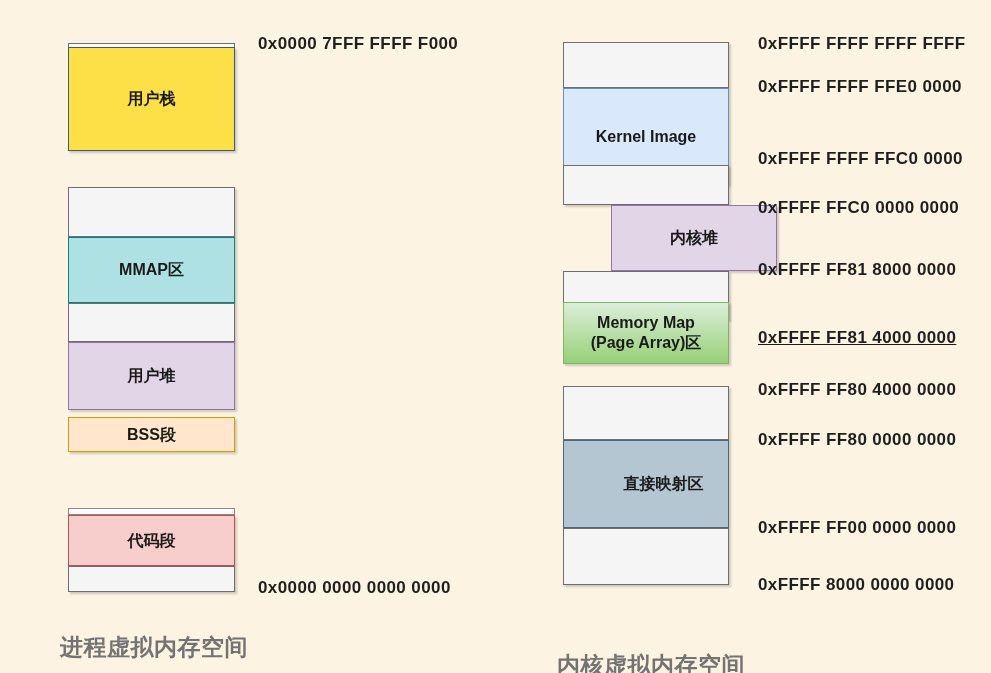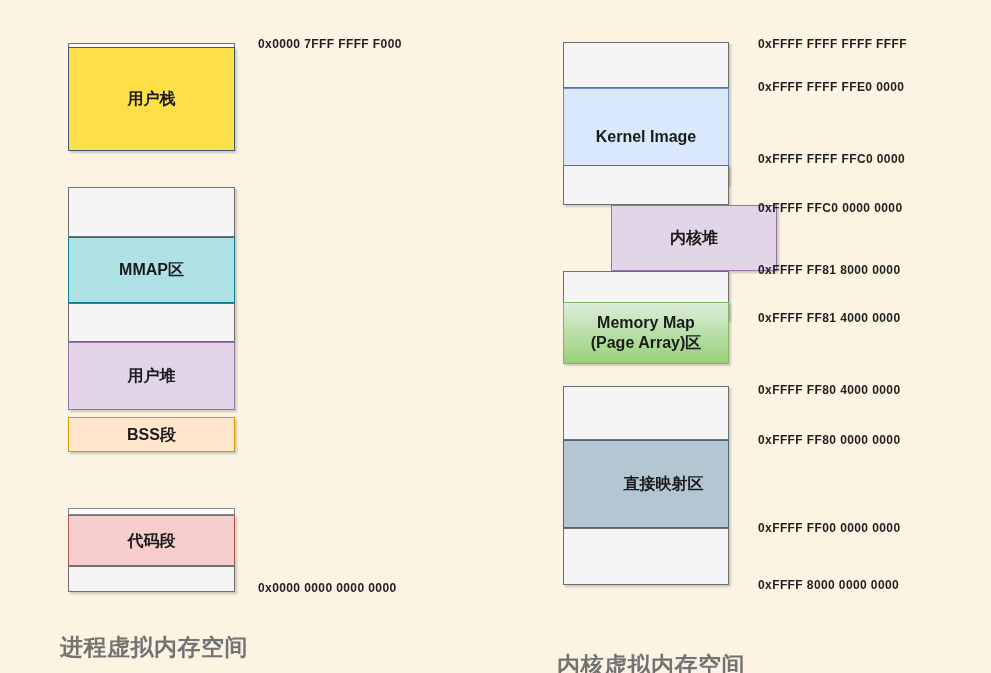--- a/index.html
+++ b/index.html
@@ -27,21 +27,21 @@
     font-weight: bold;
     font-size: 16px;
     color: #1a1a1a;
     white-space: pre-line;
     line-height: 1.25;
     box-shadow: 1.5px 1.5px 2px rgba(0,0,0,0.18);
   }
   .addr {
     position: absolute;
     font-weight: bold;
-    font-size: 12px;
+    font-size: 17px;
     letter-spacing: 0.4px;
     color: #1f1f1f;
     white-space: nowrap;
     line-height: 20px;
   }
   .title {
     position: absolute;
     font-weight: bold;
     font-size: 23px;
     letter-spacing: 0.5px;
@@ -83,21 +83,21 @@
     <div class="block" style="top: 344px; height: 54px; background: rgb(245, 245, 245); border-color: rgb(110, 110, 110);"></div>
     <div class="block" style="top: 398px; height: 88px; background: rgb(180, 198, 210); border-color: rgb(72, 104, 127); padding-left: 35px;">直接映射区</div>
     <div class="block" style="top: 486px; height: 57px; background: rgb(245, 245, 245); border-color: rgb(110, 110, 110);"></div>
   </div>
 
   <div class="addr" style="left:758px; top:34px;">0xFFFF FFFF FFFF FFFF</div>
   <div class="addr" style="left:758px; top:77px;">0xFFFF FFFF FFE0 0000</div>
   <div class="addr" style="left:758px; top:149px;">0xFFFF FFFF FFC0 0000</div>
   <div class="addr" style="left:758px; top:198px;">0xFFFF FFC0 0000 0000</div>
   <div class="addr" style="left:758px; top:260px;">0xFFFF FF81 8000 0000</div>
-  <div class="addr" style="left:758px; top:308px;">0xFFFF FF81 4000 0000</div>
+  <div class="addr" style="left:758px; top:328px;text-decoration:underline;">0xFFFF FF81 4000 0000</div>
   <div class="addr" style="left:758px; top:380px;">0xFFFF FF80 4000 0000</div>
   <div class="addr" style="left:758px; top:430px;">0xFFFF FF80 0000 0000</div>
   <div class="addr" style="left:758px; top:518px;">0xFFFF FF00 0000 0000</div>
   <div class="addr" style="left:758px; top:575px;">0xFFFF 8000 0000 0000</div>
 
   <div class="title" style="left:557px; top:650px;">内核虚拟内存空间</div>
 
 </div>
 
 </body></html>

